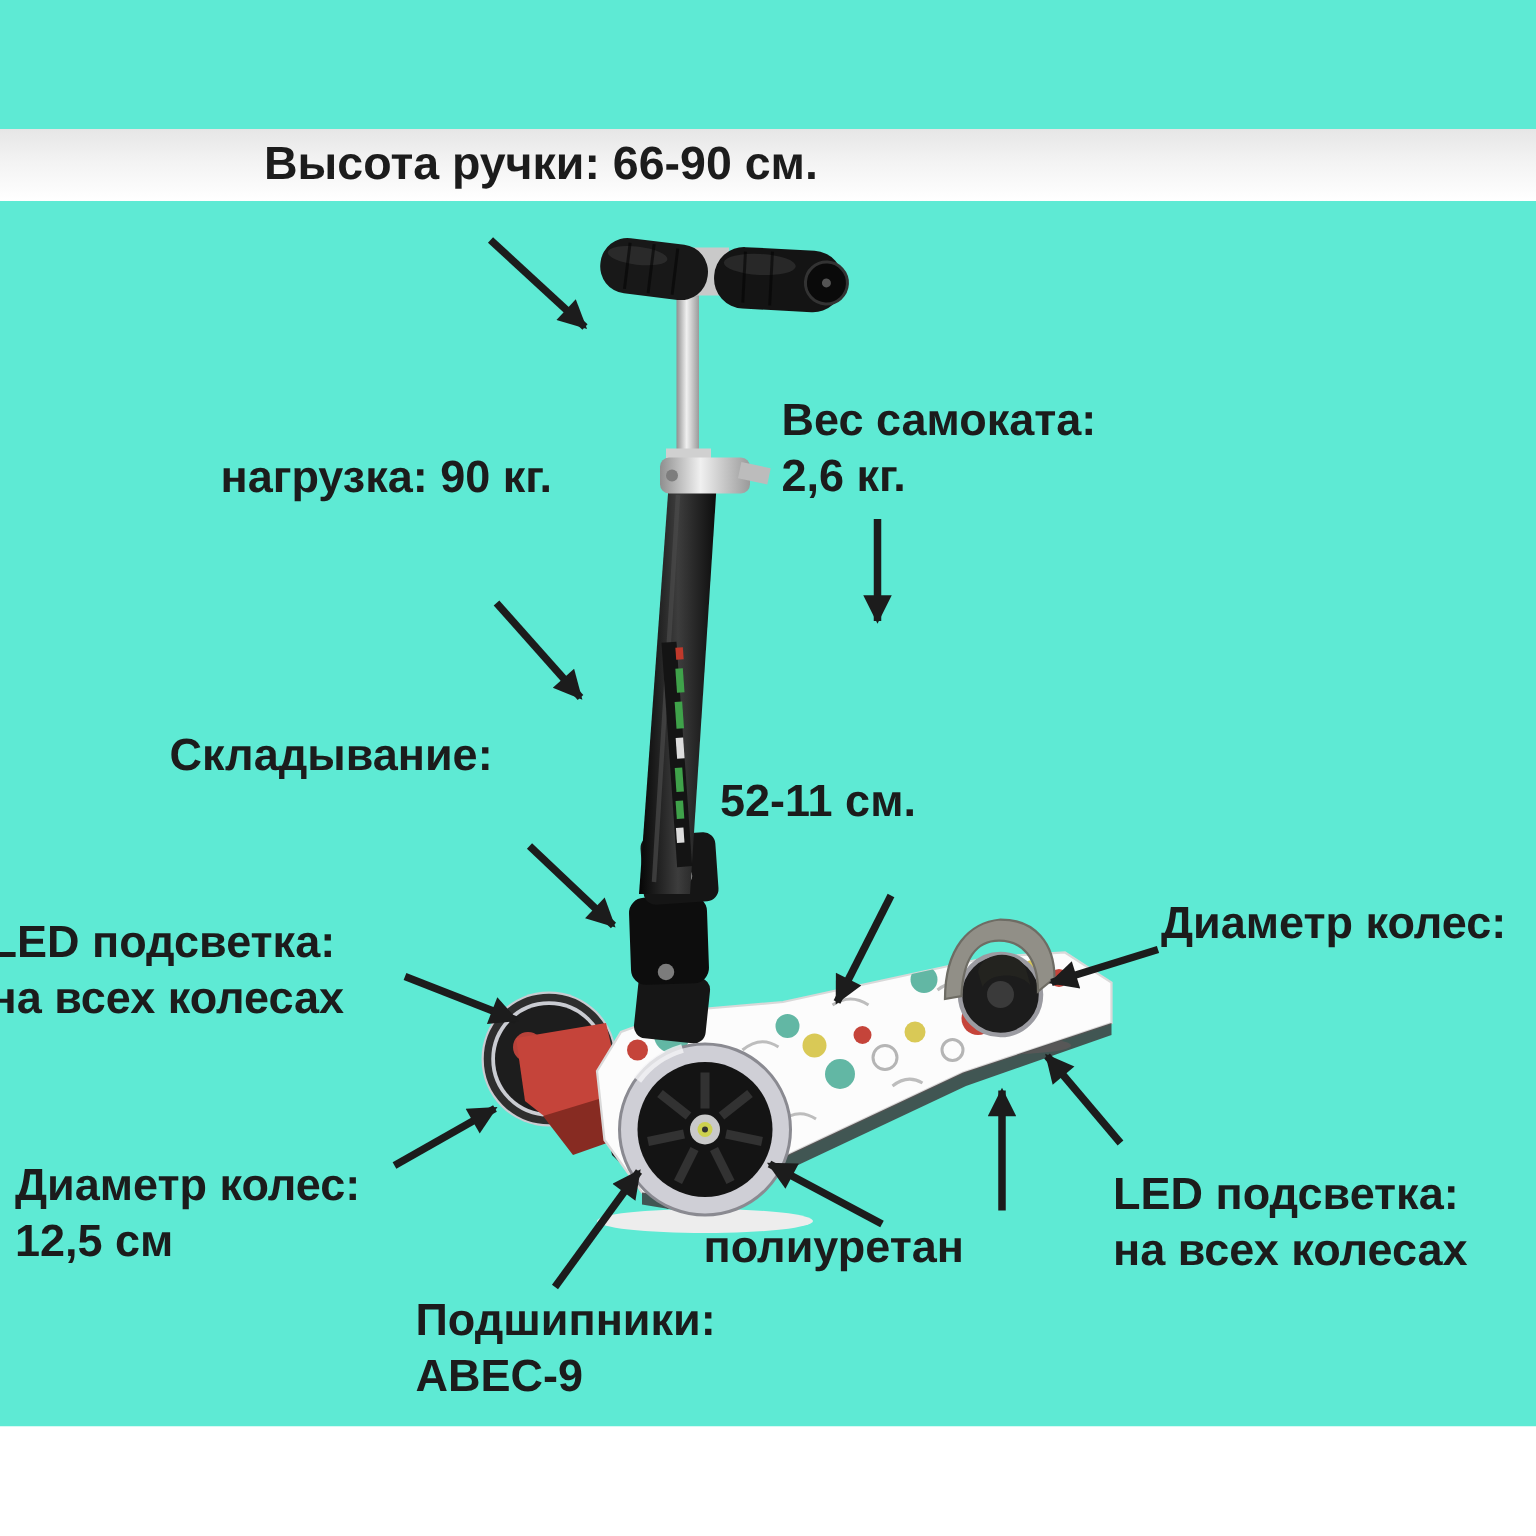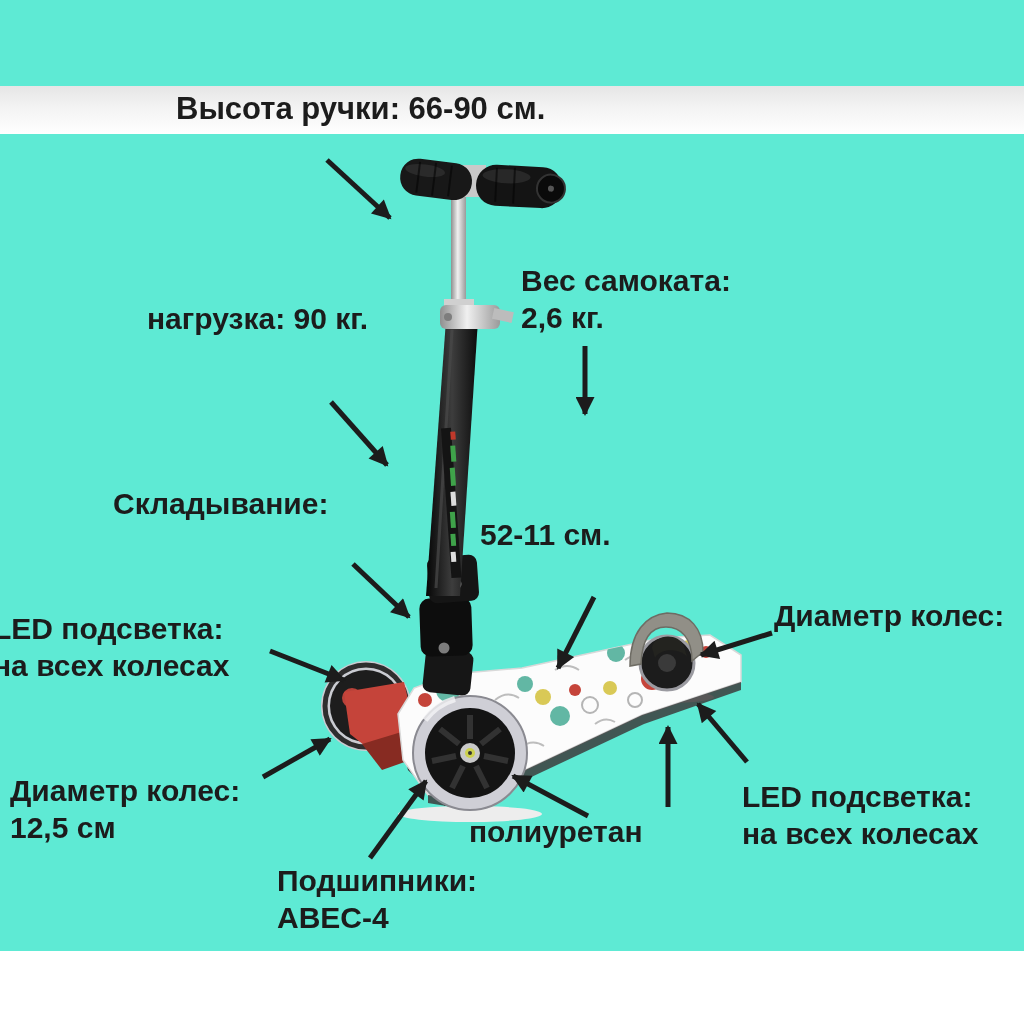--- a/index.html
+++ b/index.html
@@ -57,21 +57,21 @@
     <span>Диаметр колес:</span>
   </div>
 
   <div class="ann" style="left:10px;top:772px;">
     <span>Диаметр колес:</span>
     <span>12,5 см</span>
   </div>
 
   <div class="ann" style="left:244px;top:862px;margin-left:33px;">
     <span>Подшипники:</span>
-    <span>ABEC-4</span>
+    <span>ABEC-9</span>
   </div>
 
   <div class="ann" style="left:469px;top:813px;">
     <span>полиуретан</span>
   </div>
 
   <div class="ann" style="left:742px;top:778px;">
     <span>LED подсветка:</span>
     <span>на всех колесах</span>
   </div>

